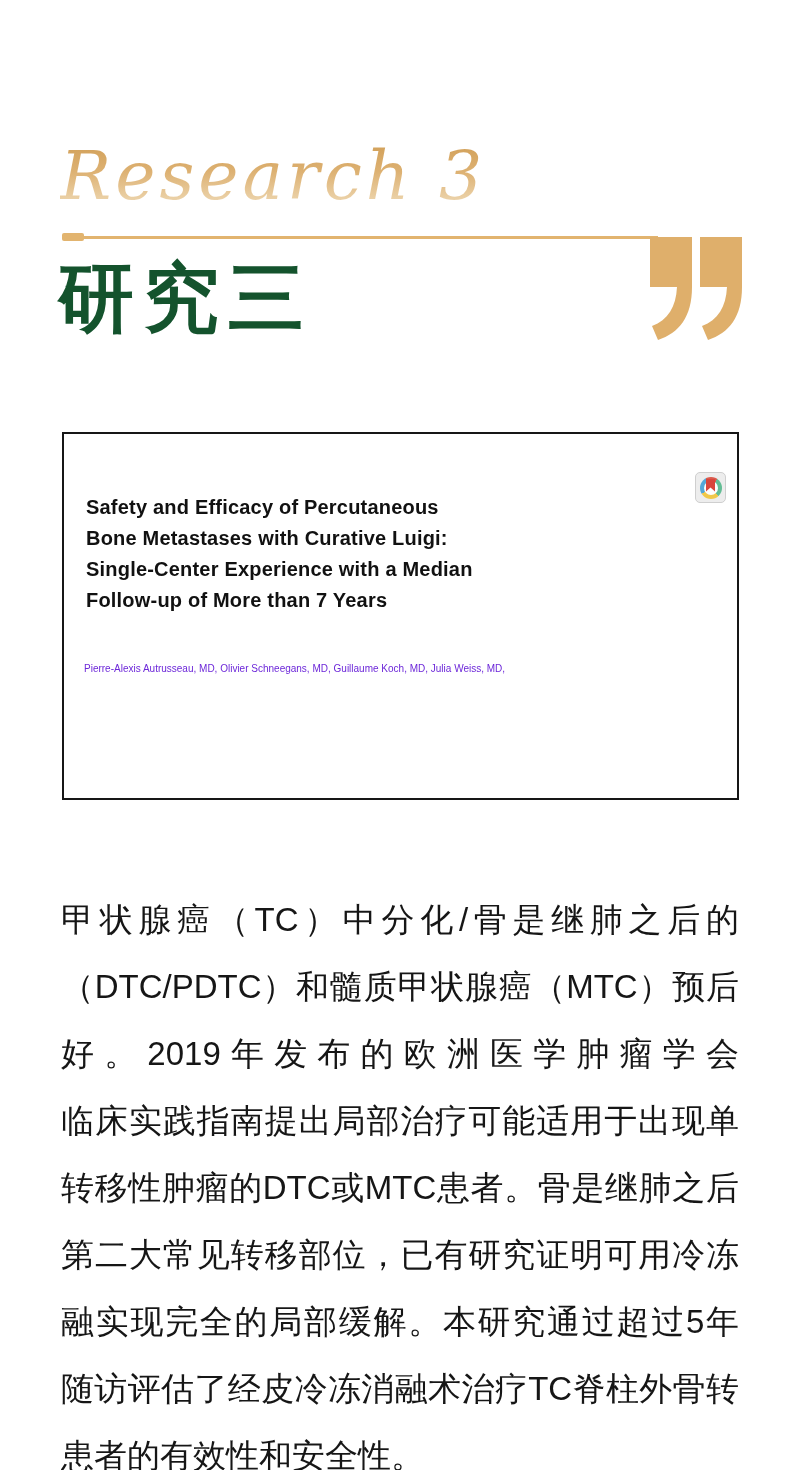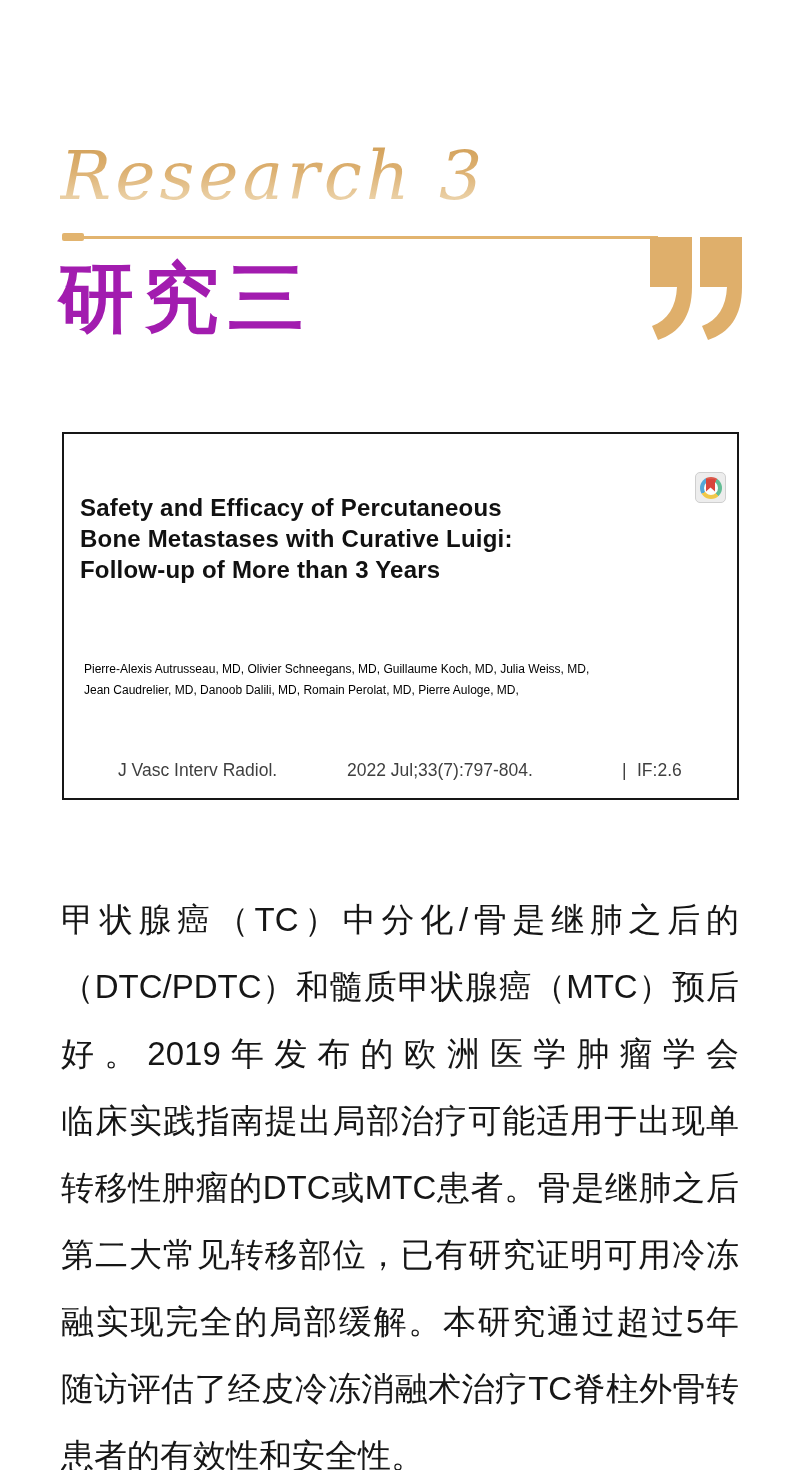--- a/index.html
+++ b/index.html
@@ -61,21 +61,21 @@
 
   
   .section-title {
     position: absolute;
     left: 58px;
     top: 238px;
     font-family: "DejaVu Serif", serif;
     font-size: 76px;
     font-weight: 700;
     letter-spacing: 9px;
-    color: #a21caf;
+    color: #14532d;
     white-space: nowrap;
   }
 
   
   .paper-card {
     position: absolute;
     left: 62px;
     top: 422px;
     width: 677px;
     height: 368px;
@@ -116,37 +116,37 @@
   }
   .bookmark-ribbon {
     width: 9px;
     height: 13px;
     margin-top: -2px;
     background: #d9453c;
     clip-path: polygon(0 0, 100% 0, 100% 100%, 50% 70%, 0 100%);
   }
   .paper-title {
     position: absolute;
-    left: 16px;
+    left: 22px;
     top: 58px;
     width: 590px;
-    font-size: 24px;
+    font-size: 20px;
     line-height: 31px;
     font-weight: 700;
     color: #111111;
     letter-spacing: 0.2px;
   }
   .paper-authors {
     position: absolute;
     left: 20px;
     top: 225px;
     width: 630px;
-    font-size: 12px;
+    font-size: 10px;
     line-height: 20.5px;
-    color: #000000;
+    color: #6d28d9;
   }
   .journal-row {
     position: absolute;
     left: 0;
     top: 326px;
     width: 100%;
     height: 24px;
     font-size: 17.5px;
     color: #3f3f3f;
   }
@@ -202,34 +202,28 @@
       <div class="bookmark-ring">
         <div class="bookmark-ring-inner">
           <div class="bookmark-ribbon"></div>
         </div>
       </div>
     </div>
 
     <div class="paper-title">
       <div>Safety and Efficacy of Percutaneous</div>
       <div>Bone Metastases with Curative Luigi:</div>
-      <div>Follow-up of More than 3 Years</div>
+      <div>Single-Center Experience with a Median</div>
+      <div>Follow-up of More than 7 Years</div>
     </div>
 
     <div class="paper-authors">
       <div>Pierre-Alexis Autrusseau, MD, Olivier Schneegans, MD, Guillaume Koch, MD, Julia Weiss, MD,</div>
-      <div>Jean Caudrelier, MD, Danoob Dalili, MD, Romain Perolat, MD, Pierre Auloge, MD,</div>
     </div>
 
-    <div class="journal-row">
-      <span class="journal-name">J Vasc Interv Radiol.</span>
-      <span class="journal-citation">2022 Jul;33(7):797-804.</span>
-      <span class="journal-sep">|</span>
-      <span class="journal-if">IF:2.6</span>
-    </div>
 
   </div>
 
   <div class="summary">
     <div class="line">甲状腺癌（TC）中分化/骨是继肺之后的</div>
     <div class="line">（DTC/PDTC）和髓质甲状腺癌（MTC）预后最</div>
     <div class="line">好。2019年发布的欧洲医学肿瘤学会（ESMO）</div>
     <div class="line">临床实践指南提出局部治疗可能适用于出现单一</div>
     <div class="line">转移性肿瘤的DTC或MTC患者。骨是继肺之后的</div>
     <div class="line">第二大常见转移部位，已有研究证明可用冷冻消</div>

